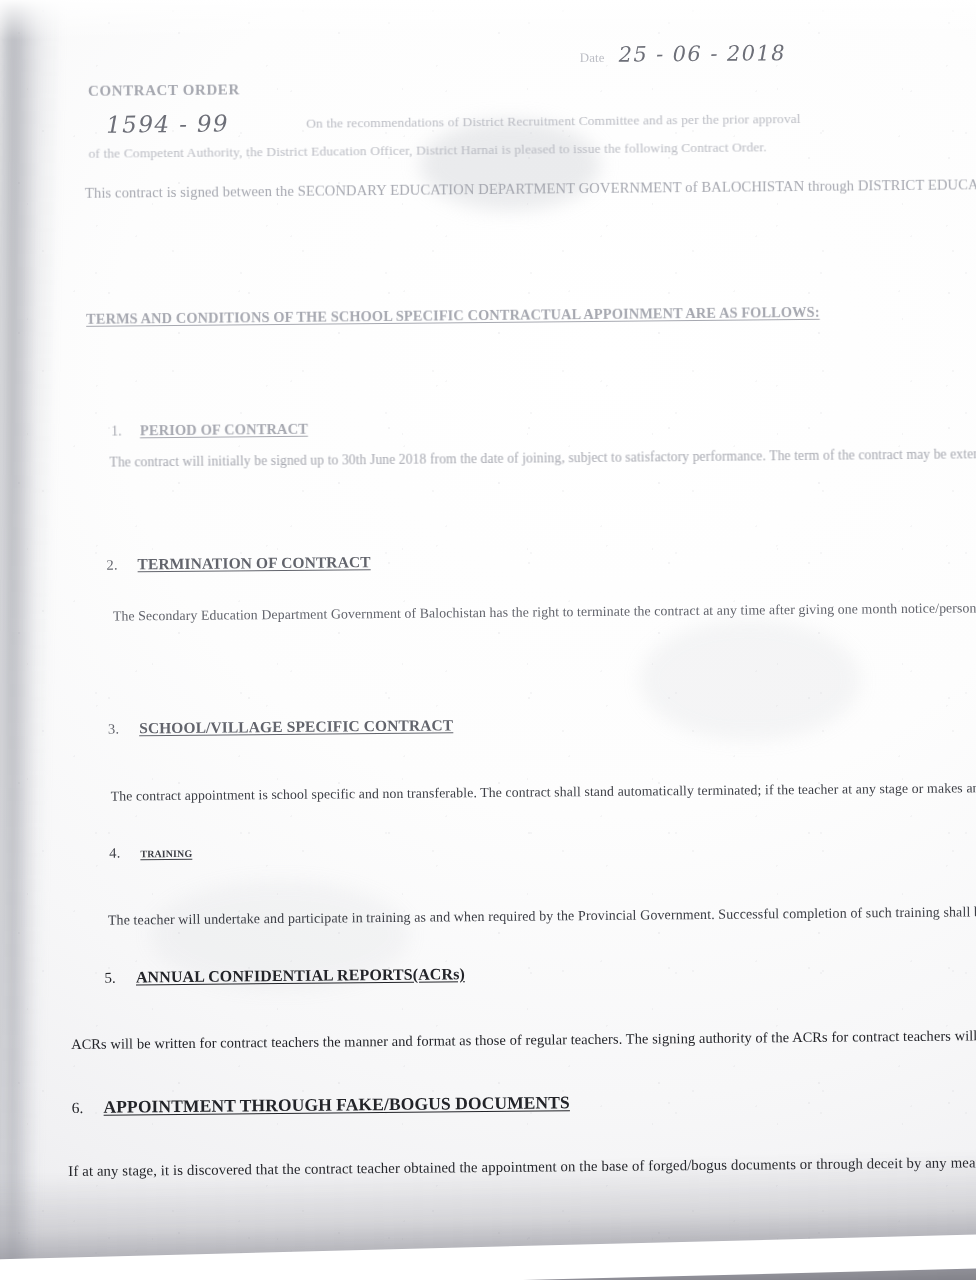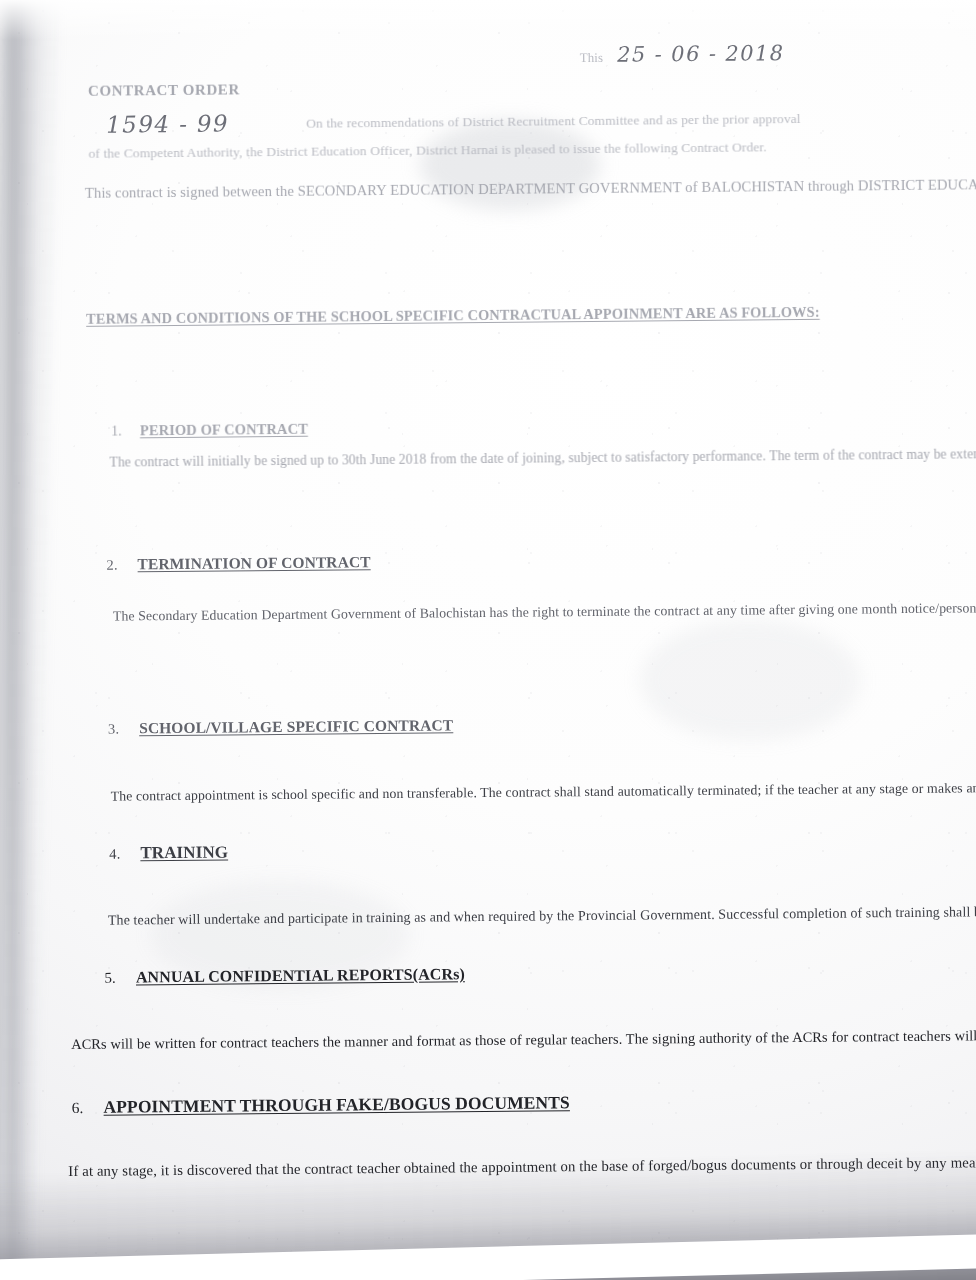--- a/index.html
+++ b/index.html
@@ -144,21 +144,21 @@
   <div class="paper"></div>
   <div class="speckle"></div>
 
   <div class="mottle" style="left:420px; top:120px; width:180px; height:90px;"></div>
   <div class="mottle" style="left:640px; top:620px; width:220px; height:120px; opacity:.5;"></div>
   <div class="mottle" style="left:150px; top:880px; width:260px; height:110px; opacity:.4;"></div>
 
   <div class="sheet">
 
     <div class="blk" style="left:584px; top:44px;">
-      <span class="t vfaint" style="font-size:13px;">This</span>
+      <span class="t vfaint" style="font-size:13px;">Date</span>
       <span class="hand" style="font-size:21px; margin-left:10px;">25 - 06 - 2018</span>
     </div>
 
     <div class="blk blur05" style="left:92px; top:78px;">
       <span class="t faint b" style="font-size:15px; letter-spacing:.6px;">CONTRACT ORDER</span>
     </div>
 
     <div class="blk" style="left:110px; top:108px;">
       <span class="hand" style="font-size:23px;">1594 - 99</span>
     </div>
@@ -197,21 +197,21 @@
     <div class="blk" style="left:106px; top:716px;">
       <span class="t mid" style="font-size:14.5px;">3.</span>
       <span class="t mid b u" style="font-size:15.5px; margin-left:16px;">SCHOOL/VILLAGE SPECIFIC CONTRACT</span>
     </div>
     <div class="blk para" style="left:108px; top:782px; width:852px; font-size:13.8px; line-height:22px;">
       <span class="t dark">The contract appointment is school specific and non transferable. The contract shall stand automatically terminated; if the teacher at any stage or makes any other attempt for transfer to any other school or position.</span>
     </div>
 
     <div class="blk" style="left:106px; top:840px;">
       <span class="t dark" style="font-size:14.5px;">4.</span>
-      <span class="t dark b u" style="font-size:17px; margin-left:16px;">TRAINING</span>
+      <span class="t dark b u" style="font-size:10px; margin-left:16px;">TRAINING</span>
     </div>
     <div class="blk para" style="left:104px; top:905px; width:858px; font-size:14px; line-height:23px;">
       <span class="t dark">The teacher will undertake and participate in training as and when required by the Provincial Government. Successful completion of such training shall be one of the pre requisites for continuation in contract period.</span>
     </div>
 
     <div class="blk" style="left:100px; top:965px;">
       <span class="t vdark" style="font-size:15px;">5.</span>
       <span class="t vdark b u" style="font-size:16px; margin-left:16px;">ANNUAL CONFIDENTIAL REPORTS(ACRs)</span>
     </div>
     <div class="blk para" style="left:66px; top:1028px; width:896px; font-size:14.4px; line-height:24px;">

